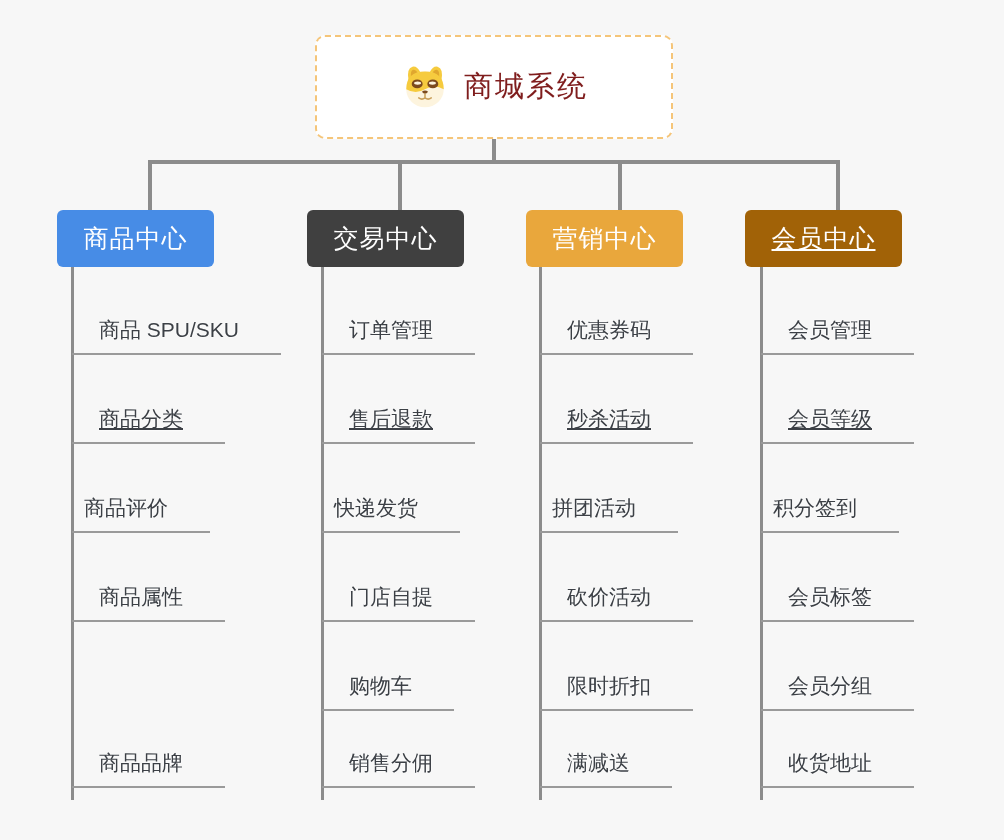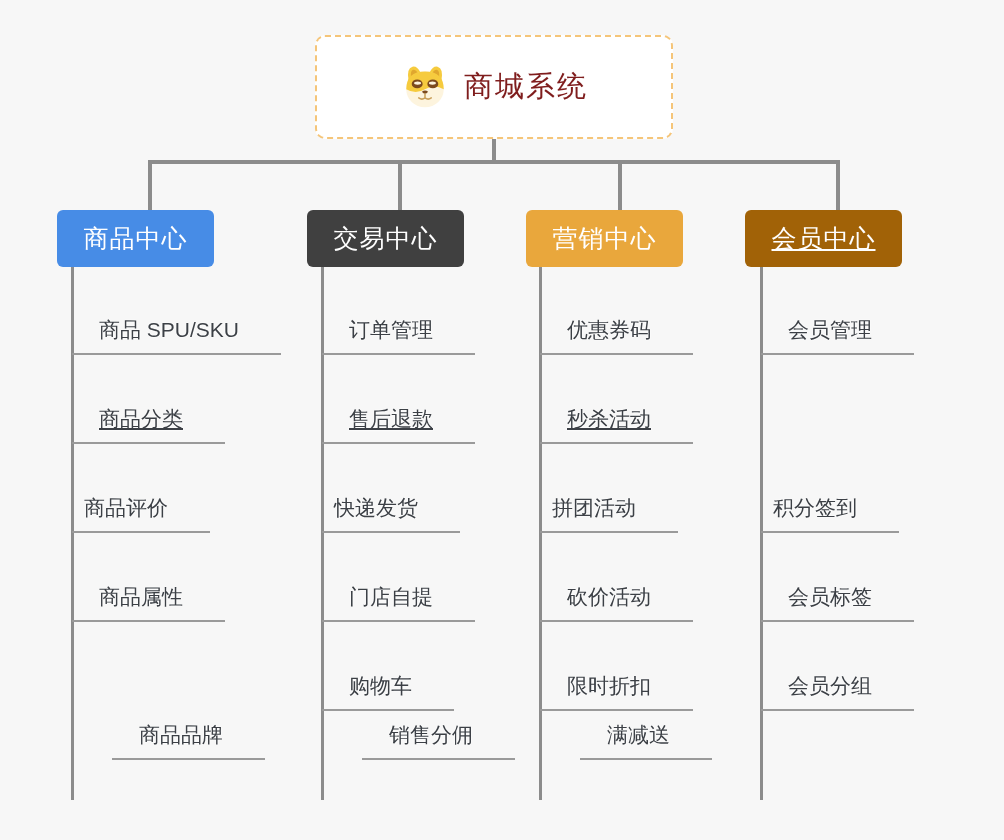--- a/index.html
+++ b/index.html
@@ -52,21 +52,21 @@
     position: absolute;
     font-size: 21px; line-height: 30px; color: #3c4046;
     white-space: nowrap;
     padding: 0 42px 8px 27px;
     border-bottom: 2px solid #9a9a9a;
     text-shadow: 0 0 2px #ffffff, 0 0 2px #ffffff;
     cursor: pointer;
   }
   .colx-1 { left: 72px; } .colx-2 { left: 322px; } .colx-3 { left: 540px; } .colx-4 { left: 761px; }
   .rowy-1 { top: 315px; } .rowy-2 { top: 404px; text-decoration: underline; } .rowy-3 { top: 493px; padding-left: 12px; }
-  .rowy-4 { top: 582px; } .rowy-5 { top: 671px; } .rowy-6 { top: 720px; margin-left: 40px; }
+  .rowy-4 { top: 582px; } .rowy-5 { top: 671px; } .rowy-6 { top: 748px; }
 </style>
 </head>
 <body>
 
 <div class="canvas">
 
   <div class="line root-stub"></div>
   <div class="line rail"></div>
   <div class="line drop drop-1"></div>
   <div class="line drop drop-2"></div>
@@ -129,17 +129,19 @@
   <div class="leaf colx-2 rowy-6">销售分佣</div>
 
   <div class="leaf colx-3 rowy-1">优惠券码</div>
   <div class="leaf colx-3 rowy-2">秒杀活动</div>
   <div class="leaf colx-3 rowy-3">拼团活动</div>
   <div class="leaf colx-3 rowy-4">砍价活动</div>
   <div class="leaf colx-3 rowy-5">限时折扣</div>
   <div class="leaf colx-3 rowy-6">满减送</div>
 
   <div class="leaf colx-4 rowy-1">会员管理</div>
+  <div class="leaf colx-4 rowy-2">会员等级</div>
   <div class="leaf colx-4 rowy-3">积分签到</div>
   <div class="leaf colx-4 rowy-4">会员标签</div>
   <div class="leaf colx-4 rowy-5">会员分组</div>
+  <div class="leaf colx-4 rowy-6">收货地址</div>
 
 </div>
 
 </body></html>

